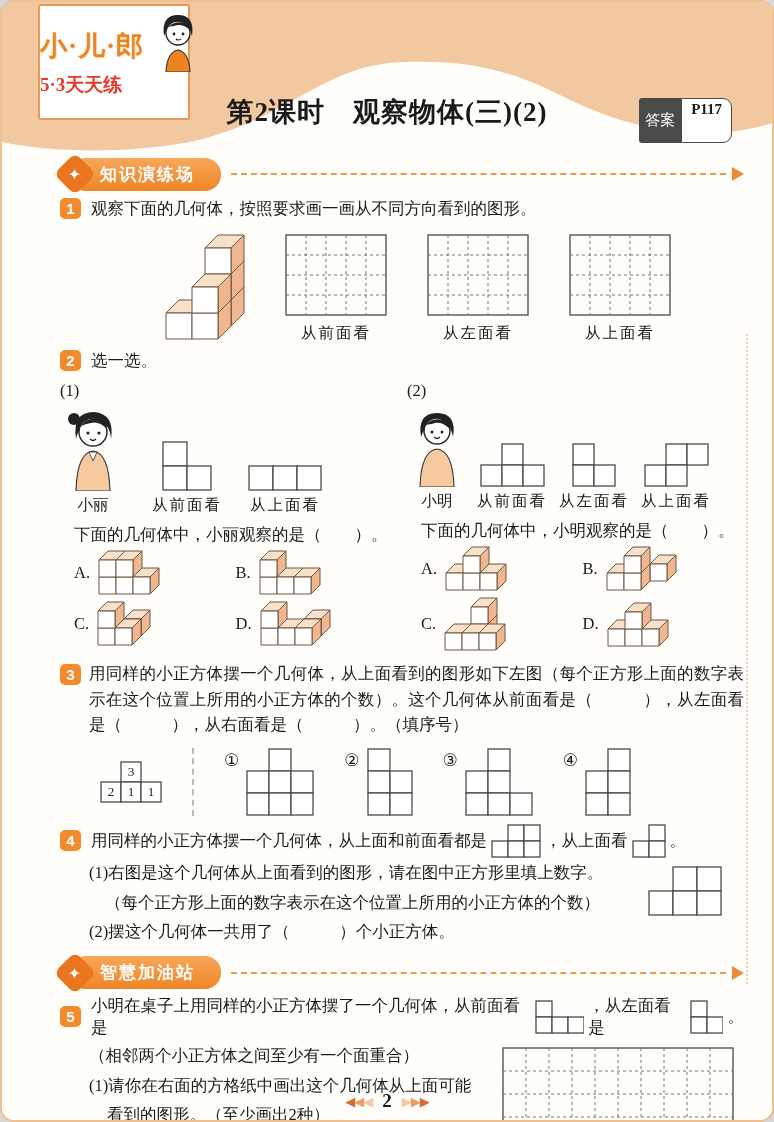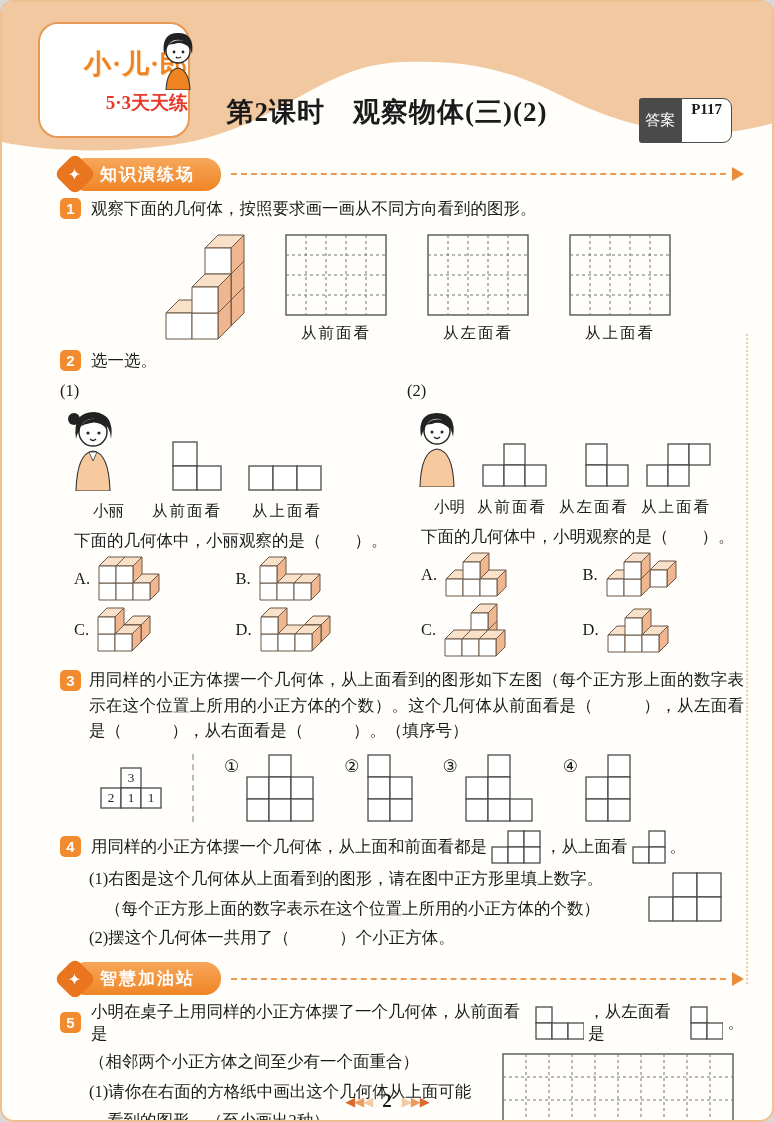--- a/index.html
+++ b/index.html
@@ -5,22 +5,22 @@
   html,body{margin:0;padding:0;background:#d8d8d8;}
   .page{
     width:774px;height:1122px;position:relative;background:#fffefb;
     font-family:"Liberation Serif","DejaVu Serif",serif;color:#1a1a1a;
     border:2px solid #eec092;border-radius:14px;overflow:hidden;box-sizing:border-box;
   }
   
   .header{position:relative;height:152px;}
   .header svg.wave{position:absolute;top:0;left:0;}
   .logo{
-    position:absolute;left:36px;top:20px;width:152px;height:116px;background:#fff;
-    border:2px solid #e89a55;border-radius:20px;text-align:right;box-sizing:border-box;padding-top:22px;
+    position:absolute;left:36px;top:2px;width:152px;height:116px;background:#fff;
+    border:2px solid #e89a55;border-radius:3px;text-align:left;box-sizing:border-box;padding-top:22px;
   }
   .logo-line1{font-size:27px;font-weight:bold;color:#f08321;letter-spacing:1px;
     text-shadow:1px 1px 0 #fbe2c4;}
   .logo-line2{font-size:19px;font-weight:bold;color:#e6392b;margin-top:8px;}
   .logo-boy{position:absolute;right:-14px;top:4px;}
   .page-title{
     position:absolute;left:0;right:0;top:92px;text-align:center;
     font-size:27px;font-weight:bold;letter-spacing:1px;
   }
   .answer-badge{position:absolute;right:40px;top:96px;display:flex;align-items:stretch;}
@@ -57,21 +57,21 @@
   .q2col{width:50%;}
   .part-head{display:flex;align-items:flex-start;margin-bottom:0;}
   .part-label{font-size:16.5px;margin-right:6px;padding-top:4px;}
   .bubble{position:relative;border:1.5px solid #333;border-radius:16px;padding:4px 10px;
     font-size:14.5px;white-space:nowrap;background:#fff;}
   .bubble::before{content:"";position:absolute;left:16px;bottom:-11px;width:0;height:0;
     border-top:12px solid #333;border-right:16px solid transparent;}
   .bubble::after{content:"";position:absolute;left:18.5px;bottom:-7px;width:0;height:0;
     border-top:9px solid #fff;border-right:12px solid transparent;}
   .fig-row{display:flex;align-items:flex-end;gap:12px;margin:6px 0 2px 2px;}
-  .charblock,.viewblock{display:flex;flex-direction:column;align-items:flex-end;gap:10px;}
+  .charblock,.viewblock{display:flex;flex-direction:column;align-items:center;gap:4px;}
   .charname{font-size:15.5px;}
   .part-q{font-size:16.5px;margin:8px 0 4px 14px;}
   .options{display:grid;grid-template-columns:1fr 1fr;row-gap:6px;margin-left:14px;}
   .option{display:flex;align-items:center;gap:8px;}
   .optlabel{font-size:16.5px;}
   
   .q3-row{display:flex;align-items:center;gap:30px;margin:10px 0 4px 40px;}
   .q3-divider{align-self:stretch;border-left:2px dashed #bbb;}
   .q3-opt{display:flex;align-items:flex-start;gap:7px;}
   .circled{font-size:17px;font-family:"DejaVu Sans",sans-serif;padding-top:2px;}

